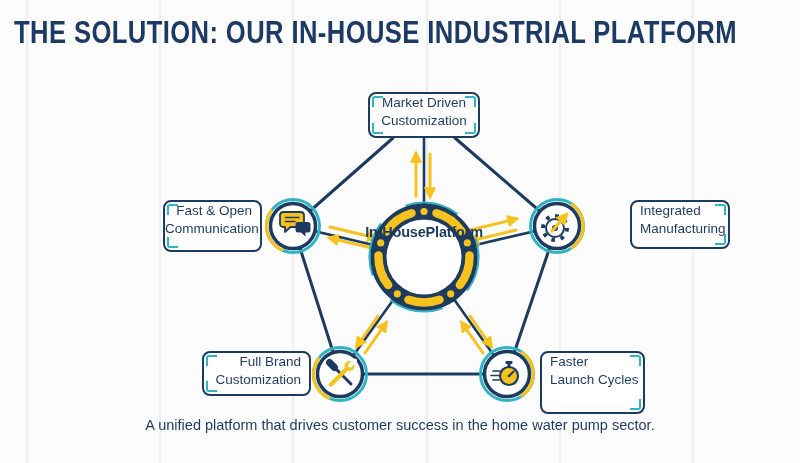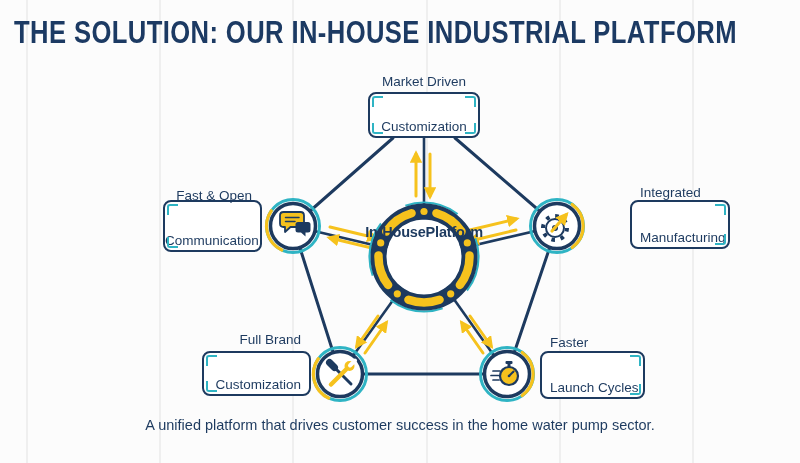--- a/index.html
+++ b/index.html
@@ -20,22 +20,22 @@
   .title{
     position:absolute;left:14px;top:14px;
     font-size:32px;font-weight:bold;color:#1C3A63;
     letter-spacing:0.5px;white-space:nowrap;
     transform:scaleX(0.8);transform-origin:left top;
   }
   svg.layer{position:absolute;left:0;top:0;pointer-events:none;}
   .node-box{
     position:absolute;background:#fff;border:2px solid var(--navy);
     border-radius:8px;box-sizing:border-box;
-    display:flex;flex-direction:column;justify-content:flex-end;
-    color:var(--navy);font-size:13.5px;line-height:1.3;gap:28px;
+    display:flex;flex-direction:column;justify-content:flex-start;
+    color:var(--navy);font-size:13.5px;line-height:1.3;
   }
   .node-box .ln{display:block;}
   .t-center{text-align:center;}
   .t-right{text-align:right;padding-right:8px;}
   .t-left{text-align:left;padding-left:8px;}
   .br{position:absolute;width:9px;height:9px;border:0 solid var(--teal);}
   .br.tl{top:2px;left:2px;border-top-width:2px;border-left-width:2px;border-top-left-radius:3px;}
   .br.tr{top:2px;right:2px;border-top-width:2px;border-right-width:2px;border-top-right-radius:3px;}
   .br.bl{bottom:2px;left:2px;border-bottom-width:2px;border-left-width:2px;border-bottom-left-radius:3px;}
   .br.brc{bottom:2px;right:2px;border-bottom-width:2px;border-right-width:2px;border-bottom-right-radius:3px;}
@@ -153,21 +153,21 @@
     <span class="ln">Manufacturing</span>
   </div>
 
   <div class="node-box t-right" style="left:202px;top:351px;width:109px;height:45px;">
     <span class="br tl"></span>
     <span class="br bl"></span>
     <span class="ln">Full Brand</span>
     <span class="ln">Customization</span>
   </div>
 
-  <div class="node-box t-left" style="left:540px;top:351px;width:105px;height:48px;">
+  <div class="node-box t-left" style="left:540px;top:351px;width:105px;height:63px;">
     <span class="br tr"></span>
     <span class="br brc"></span>
     <span class="ln">Faster</span>
     <span class="ln">Launch Cycles</span>
   </div>
 
   <svg class="layer" width="800" height="463" viewBox="0 0 800 463">
     <defs>
       <marker id="ah-y2" viewBox="0 0 10 10" refX="7" refY="5" markerWidth="4" markerHeight="4" orient="auto-start-reverse">
         <path d="M0,0 L10,5 L0,10 z" fill="#F6C21D"></path>

